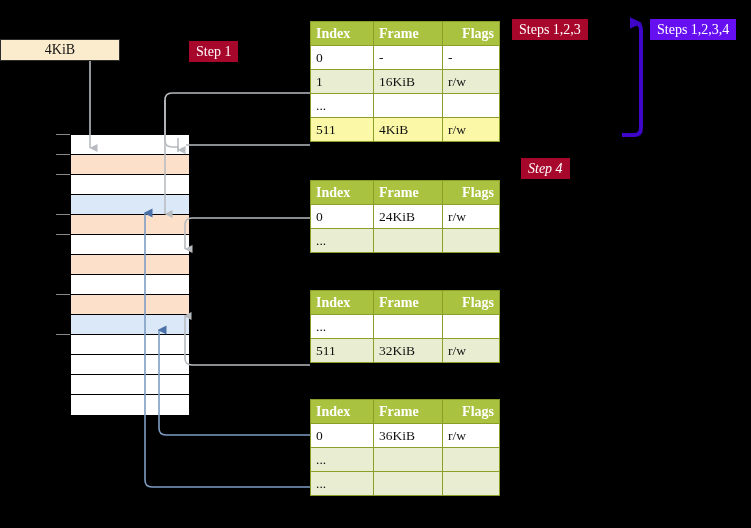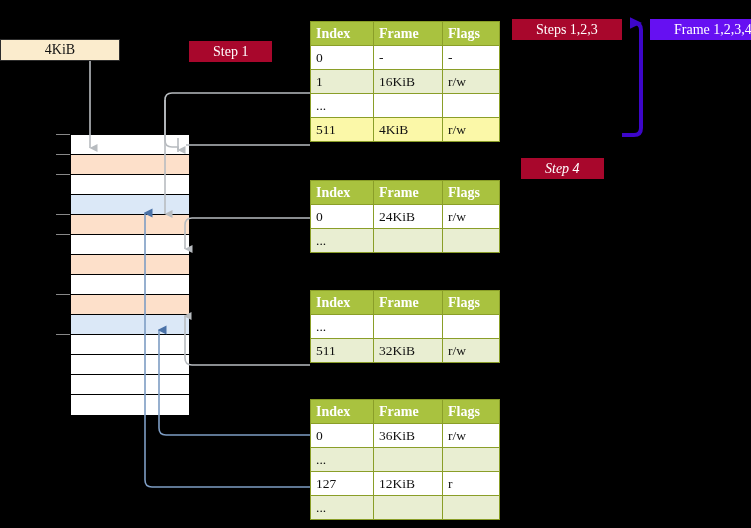--- a/index.html
+++ b/index.html
@@ -11,61 +11,61 @@
   .ptable{position:absolute;border-collapse:collapse;background:#0ea5e9;
           border:1px solid #8a9e28;font-size:13.5px;color:#111;}
   .ptable td,.ptable th{border:1px solid #8a9e28;padding:2px 5px;
           height:19px;line-height:19px;text-align:left;font-weight:normal;}
   .ptable th{background:#a9c23f;color:#fff;font-weight:bold;font-size:14px;}
   .ptable td.c0{width:52px;}
   .ptable td.c1{width:58px;}
   .ptable td.c2{width:46px;}
   .ptable th.c0{width:52px;}
   .ptable th.c1{width:58px;}
-  .ptable th.c2{width:46px;}
+  .ptable th.c2{width:46px;text-align:right;}
   .ptable tr.alt td{background:#e9eed2;}
   .ptable tr.plain td{background:#ffffff;}
   .hl td{background:#fbf8a8 !important;}
 
   
   .memcol{position:absolute;left:70px;top:134px;width:120px;height:281px;
           border:1px solid #000;box-sizing:border-box;background:#fff;}
   .memrow{position:absolute;left:0;width:118px;height:20px;
           border-bottom:1px solid #000;box-sizing:border-box;}
   .memrow.last{border-bottom:none;}
   .m-white{background:#ffffff;}
   .m-orange{background:#fde0ca;}
   .m-blue{background:#dbe8f7;}
 
   
   .tick{position:absolute;height:1px;background:#888;width:14px;left:56px;}
 
   
   .badge{position:absolute;color:#fff;font-size:14px;
-         padding:2px 24px;white-space:nowrap;line-height:17px;}
+         padding:2px 7px;white-space:nowrap;line-height:17px;}
   .badge.red{background:#a8072c;}
   .badge.purple{background:#6610f2;}
 
   .kbox{position:absolute;left:0px;top:39px;width:120px;height:22px;
         background:#fbeccd;border:1px solid #2c2c2c;box-sizing:border-box;
         text-align:center;font-size:14px;color:#111;line-height:20px;}
 
   svg.overlay{position:absolute;left:0;top:0;width:751px;height:528px;
               pointer-events:none;}
 </style>
 </head>
 <body>
 
 <div class="canvas">
 
   <div class="kbox">4KiB</div>
 
   <div class="badge red" style="left:189px;top:41px;">Step 1</div>
   <div class="badge red" style="left:512px;top:19px;">Steps 1,2,3</div>
-  <div class="badge purple" style="left:650px;top:19px;">Frame 1,2,3,4</div>
+  <div class="badge purple" style="left:650px;top:19px;">Steps 1,2,3,4</div>
   <div class="badge red" style="left:521px;top:158px;font-style:italic;">Step 4</div>
 
   <div class="memcol" id="memcol">
       <div class="memrow m-white" style="top: 0px;"></div>
       <div class="memrow m-orange" style="top: 20px;"></div>
       <div class="memrow m-white" style="top: 40px;"></div>
       <div class="memrow m-blue" style="top: 60px;"></div>
       <div class="memrow m-orange" style="top: 80px;"></div>
       <div class="memrow m-white" style="top: 100px;"></div>
       <div class="memrow m-orange" style="top: 120px;"></div>
@@ -163,25 +163,20 @@
         <tr class="plain">
           <td class="c0">0</td>
           <td class="c1">36KiB</td>
           <td class="c2">r/w</td>
         </tr>
         <tr class="alt">
           <td class="c0">...</td>
           <td class="c1 empty"></td>
           <td class="c2 empty"></td>
         </tr>
-        <tr class="plain">
-          <td class="c0">127</td>
-          <td class="c1">12KiB</td>
-          <td class="c2">r</td>
-        </tr>
         <tr class="alt">
           <td class="c0">...</td>
           <td class="c1 empty"></td>
           <td class="c2 empty"></td>
         </tr>
       </tbody>
     </table>
 
   <svg class="overlay">
     <defs>

